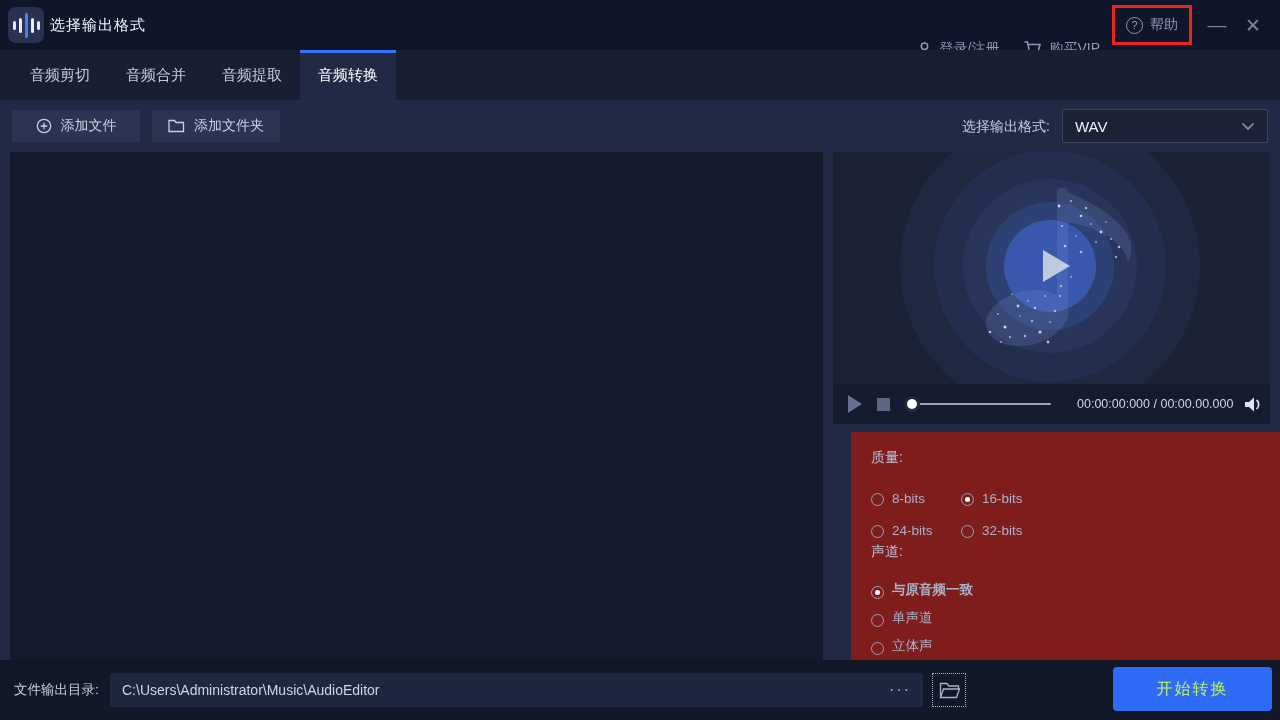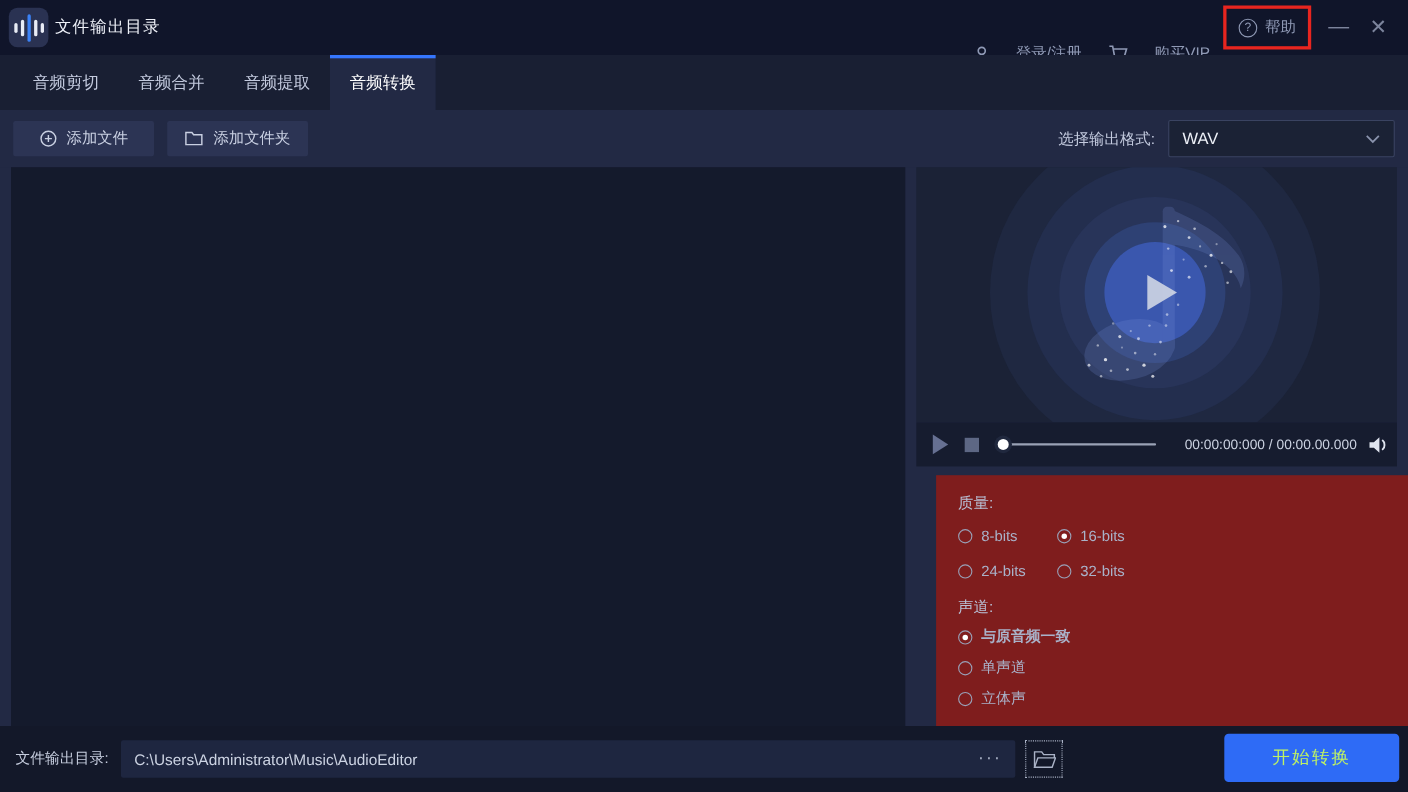--- a/index.html
+++ b/index.html
@@ -9,21 +9,21 @@
 
   
   .titlebar { position:absolute; left:0; top:0; width:1280px; height:50px; background:#10152a; }
   .logo { position:absolute; left:8px; top:7px; width:36px; height:36px; border-radius:8px;
           background:#2a3252; display:flex; align-items:center; justify-content:center; gap:3px; }
   .logo .bar { width:3px; border-radius:1.5px; background:#e8ecf5; }
   .logo .b1{height:9px;} .logo .b2{height:15px;} .logo .b3{height:25px; background:#3b82f6;} .logo .b4{height:15px;} .logo .b5{height:9px;}
   .apptitle { position:absolute; left:50px; top:0; height:50px; line-height:50px;
               color:#eef1f8; font-size:15px; letter-spacing:1px; }
   .tb-right { position:absolute; right:12px; top:0; height:50px; display:flex; align-items:center; color:#8f99b5; font-size:14px; }
-  .tb-item { display:flex; align-items:center; gap:23px; cursor:default;margin-top:48px; }
+  .tb-item { display:flex; align-items:center; gap:7px; cursor:default;margin-top:48px; }
   .tb-item svg { display:block; }
   .help-box { border:3px solid #e8251f; height:40px; padding:0 11px; margin-left:12px;
               display:flex; align-items:center; gap:7px; }
   .q-circle { width:17px; height:17px; border:1.5px solid #8f99b5; border-radius:50%;
               display:flex; align-items:center; justify-content:center; font-size:11px; color:#8f99b5; }
   .win-btn { color:#7c849c; font-size:19px; width:30px; text-align:center; }
   .min-btn { margin-left:10px; letter-spacing:0; }
   .close-btn { margin-left:6px; }
 
   
@@ -71,21 +71,21 @@
   .slider .track { position:absolute; left:0; top:6px; width:146px; height:2px; background:#9aa2b6; border-radius:1px; }
   .slider .thumb { position:absolute; left:2px; top:2px; width:10px; height:10px; background:#ffffff;
                    border-radius:50%; box-shadow:0 0 0 3px #20283e; }
   .timebox { margin-left:26px; color:#ccd3e2; font-size:12.5px; white-space:nowrap; }
   .vol { margin-left:10px; }
 
   .settings { position:absolute; left:18px; top:280px; width:437px; height:228px; background:#7f1d1d; color:#a9b2c9; }
   .sect-label { position:absolute; left:20px; font-size:14px; color:#b9c1d6; }
   .lab-quality { top:17px; }
   .lab-channel { top:111px; }
-  .radio { position:absolute; display:flex; align-items:center; gap:8px; font-size:13.5px; }
+  .radio { position:absolute; display:flex; align-items:flex-end; gap:8px; font-size:13.5px;margin-top:11px; }
   .rb { width:13px; height:13px; border:1px solid #99a1b8; border-radius:50%; position:relative; flex:0 0 auto; }
   .rb.checked::after { content:""; position:absolute; left:3px; top:3px; width:5px; height:5px; border-radius:50%; background:#ffffff; }
   .q1 { left:20px; top:48px; }  .q2 { left:110px; top:48px; }
   .q3 { left:20px; top:80px; }  .q4 { left:110px; top:80px; }
   .c1 { left:20px; top:138px;font-weight:bold; } .c2 { left:20px; top:166px; } .c3 { left:20px; top:194px; }
 
   
   .footer { position:absolute; left:0; top:660px; width:1280px; height:60px; background:#131829; }
   .out-label { position:absolute; left:14px; top:0; height:60px; line-height:60px; color:#c6cdde; font-size:13.5px; }
   .path-input { position:absolute; left:110px; top:13px; width:813px; height:34px; background:#1e2640;
@@ -103,21 +103,21 @@
 <div class="app">
 
   <div class="titlebar">
     <div class="logo">
       <span class="bar b1"></span>
         <span class="bar b2"></span>
         <span class="bar b3"></span>
         <span class="bar b4"></span>
         <span class="bar b5"></span>
     </div>
-    <div class="apptitle">文件输出目录</div>
+    <div class="apptitle">选择输出格式</div>
     <div class="tb-right">
       <div class="tb-item">
         <svg width="17" height="17" viewBox="0 0 17 17" fill="none" stroke="#8f99b5" stroke-width="1.5">
           <circle cx="8.5" cy="5.2" r="3.2"></circle>
             <path d="M2 15.5 C2 11.6 5 9.9 8.5 9.9 C12 9.9 15 11.6 15 15.5"></path>
         </svg>
         <span>登录/注册</span>
       </div>
       <div class="tb-item" style="margin-left:24px;">
         <svg width="19" height="18" viewBox="0 0 19 18" fill="none" stroke="#8f99b5" stroke-width="1.5">

